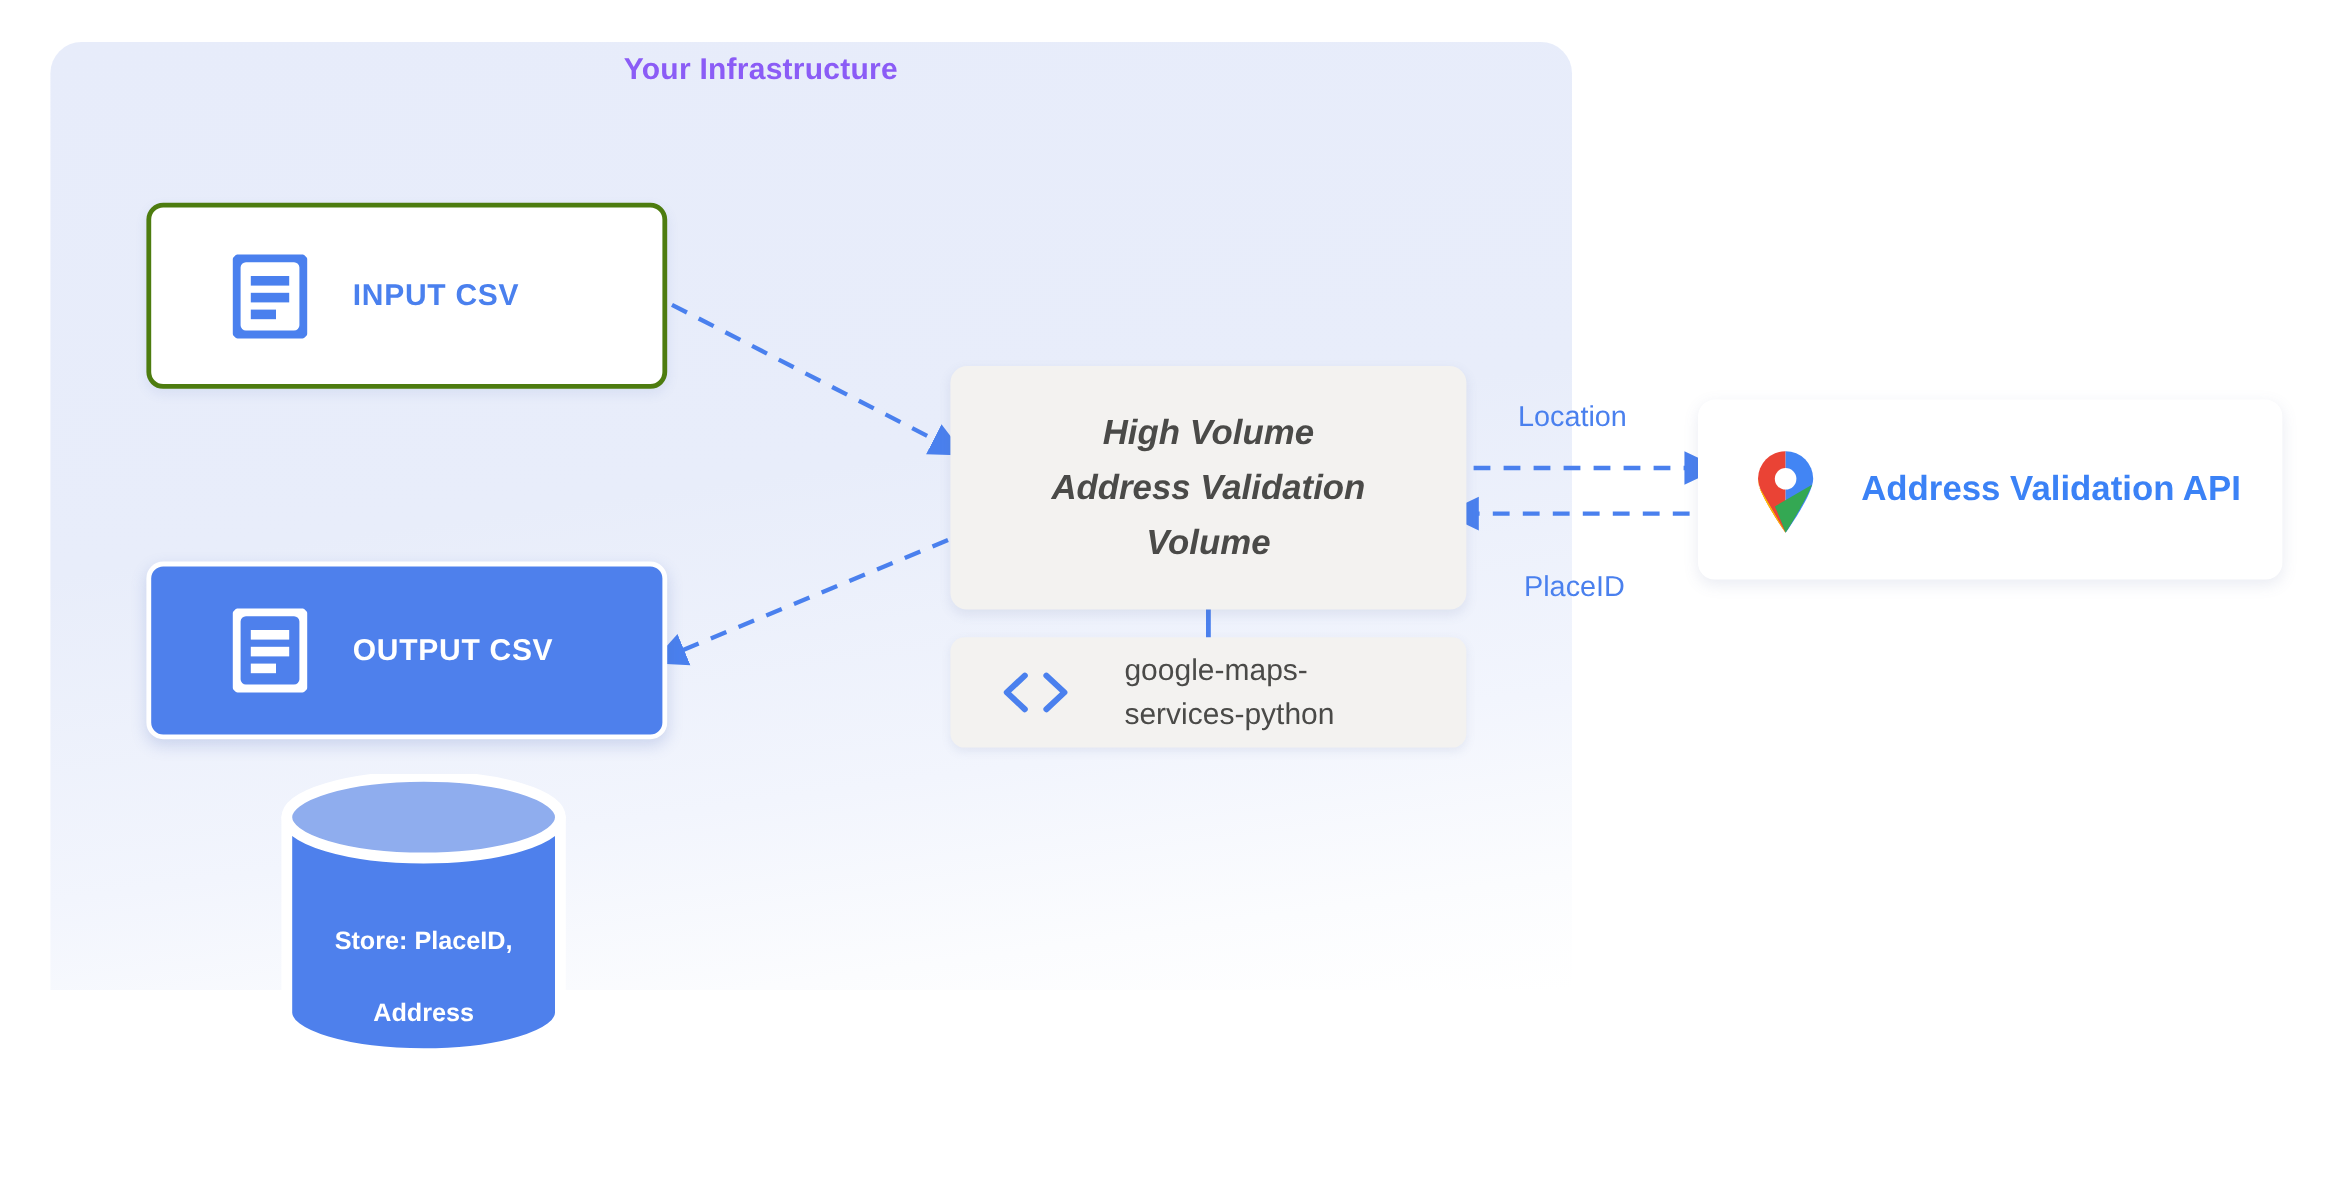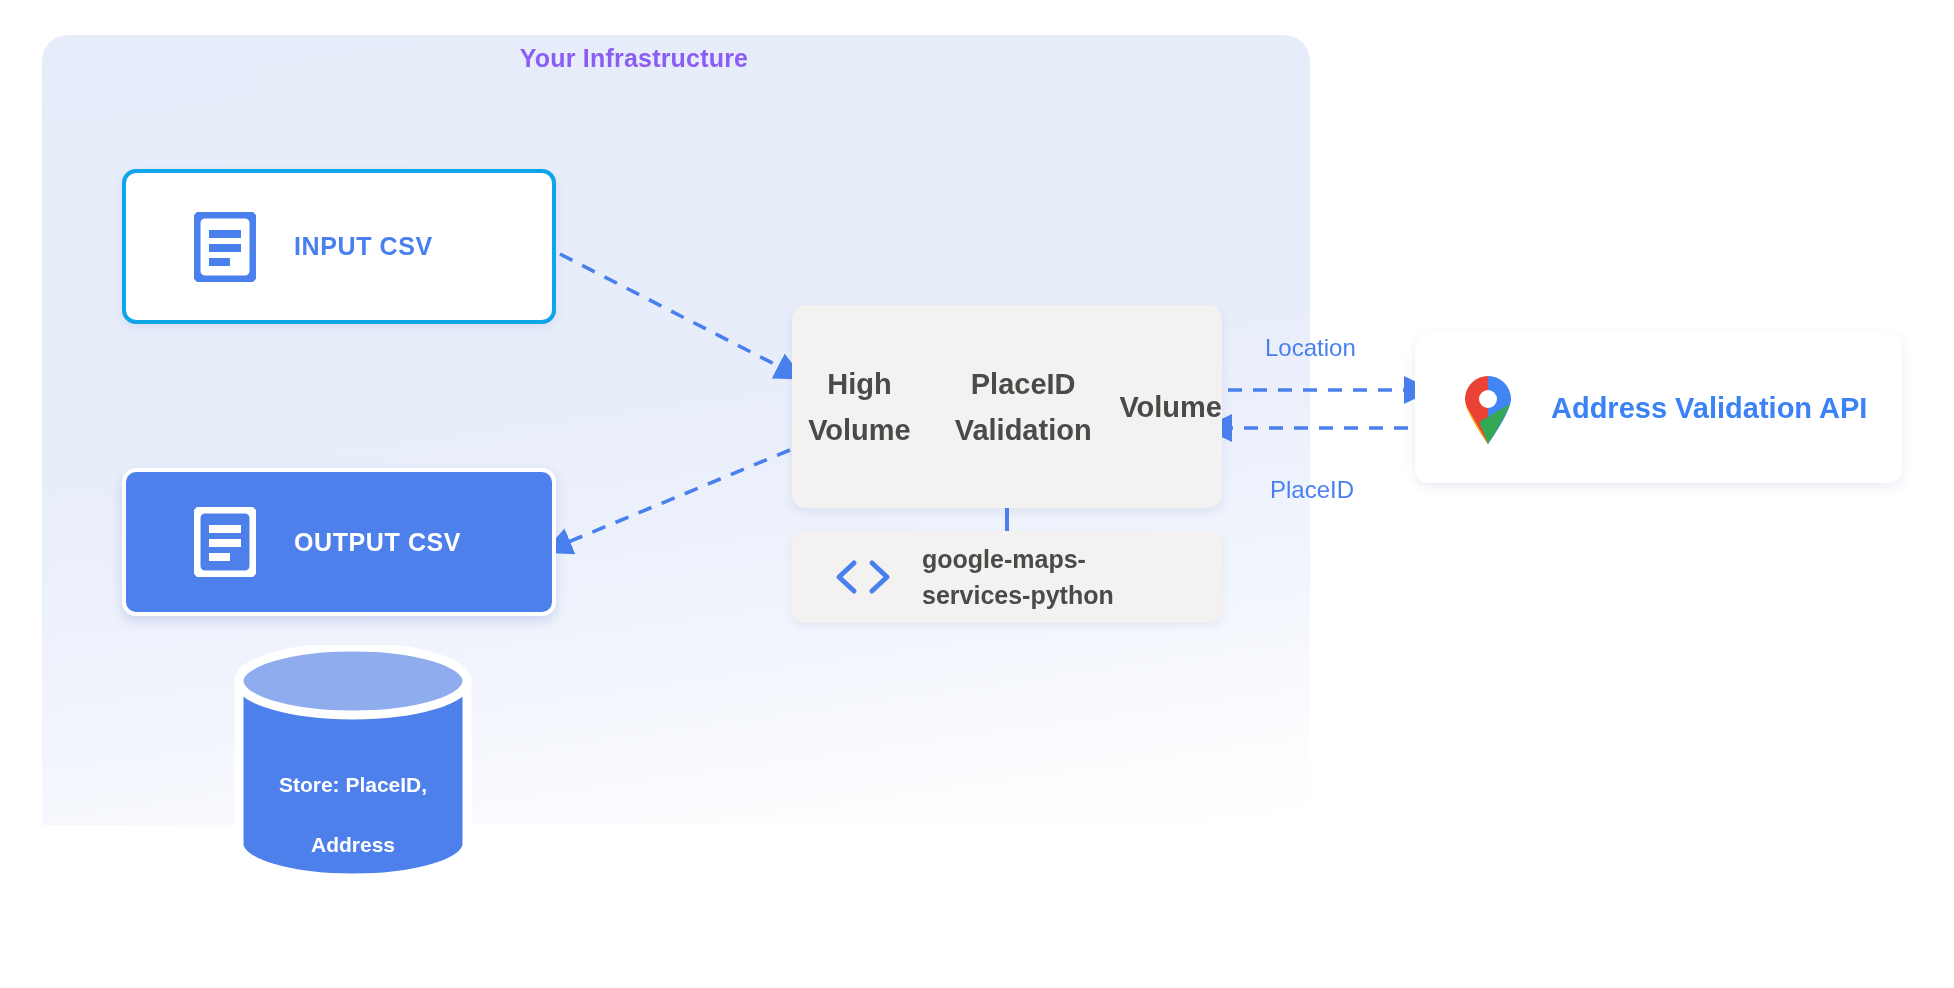--- a/index.html
+++ b/index.html
@@ -61,21 +61,21 @@
     align-items: center;
   }
 
   
   .input-csv {
     left: 122px;
     top: 169px;
     width: 434px;
     height: 155px;
     background: #ffffff;
-    border: 4px solid #0ea5e9;
+    border: 4px solid #4d7c0f;
     border-radius: 14px;
     box-shadow: 0 4px 10px rgba(80,110,190,0.10);
     padding-left: 68px;
   }
   
   .output-csv {
     left: 122px;
     top: 468px;
     width: 434px;
     height: 148px;
@@ -100,23 +100,24 @@
   .script-card {
     position: absolute;
     left: 792px;
     top: 305px;
     width: 430px;
     height: 203px;
     background: #f3f2f0;
     border-radius: 14px;
     box-shadow: 0 4px 10px rgba(90,110,160,0.12);
     display: flex;
-    flex-direction: row;
+    flex-direction: column;
     align-items: center;
     justify-content: center;
+    font-style: italic;
   }
   .script-card .line {
     font-size: 29px;
     font-weight: bold;
     color: #4a4a48;
     line-height: 46px;
     text-align: center;
   }
 
   
@@ -129,23 +130,23 @@
     background: #f3f2f0;
     border-radius: 12px;
     box-shadow: 0 3px 8px rgba(90,110,160,0.10);
     display: flex;
     align-items: center;
     padding-left: 42px;
     box-sizing: border-box;
   }
   .code-icon { width: 58px; height: 40px; flex: 0 0 auto; }
   .lib-text {
-    margin-left: 30px;
+    margin-left: 45px;
     font-size: 25px;
-    font-weight: bold;
+    font-weight: normal;
     color: #4a4a48;
     line-height: 36px;
   }
 
   
   .api-card {
     position: absolute;
     left: 1415px;
     top: 333px;
     width: 487px;
@@ -241,21 +242,21 @@
       <rect x="2" y="2" width="58" height="66" rx="9" fill="none" stroke="#ffffff" stroke-width="9"></rect>
       <rect x="15" y="18" width="32" height="8" fill="#ffffff"></rect>
       <rect x="15" y="32" width="32" height="8" fill="#ffffff"></rect>
       <rect x="15" y="46" width="21" height="8" fill="#ffffff"></rect>
     </svg>
     <span class="node-label">OUTPUT CSV</span>
   </div>
 
   <div class="script-card">
     <div class="line">High Volume</div>
-    <div class="line">PlaceID Validation</div>
+    <div class="line">Address Validation</div>
     <div class="line">Volume</div>
   </div>
 
   <div class="lib-card">
     <svg class="code-icon" viewBox="0 0 58 40" xmlns="http://www.w3.org/2000/svg">
       <polyline points="20,6 5,20 20,34" fill="none" stroke="#4a80ee" stroke-width="5" stroke-linecap="round" stroke-linejoin="round"></polyline>
       <polyline points="38,6 53,20 38,34" fill="none" stroke="#4a80ee" stroke-width="5" stroke-linecap="round" stroke-linejoin="round"></polyline>
     </svg>
     <div class="lib-text">
       <div>google-maps-</div>

